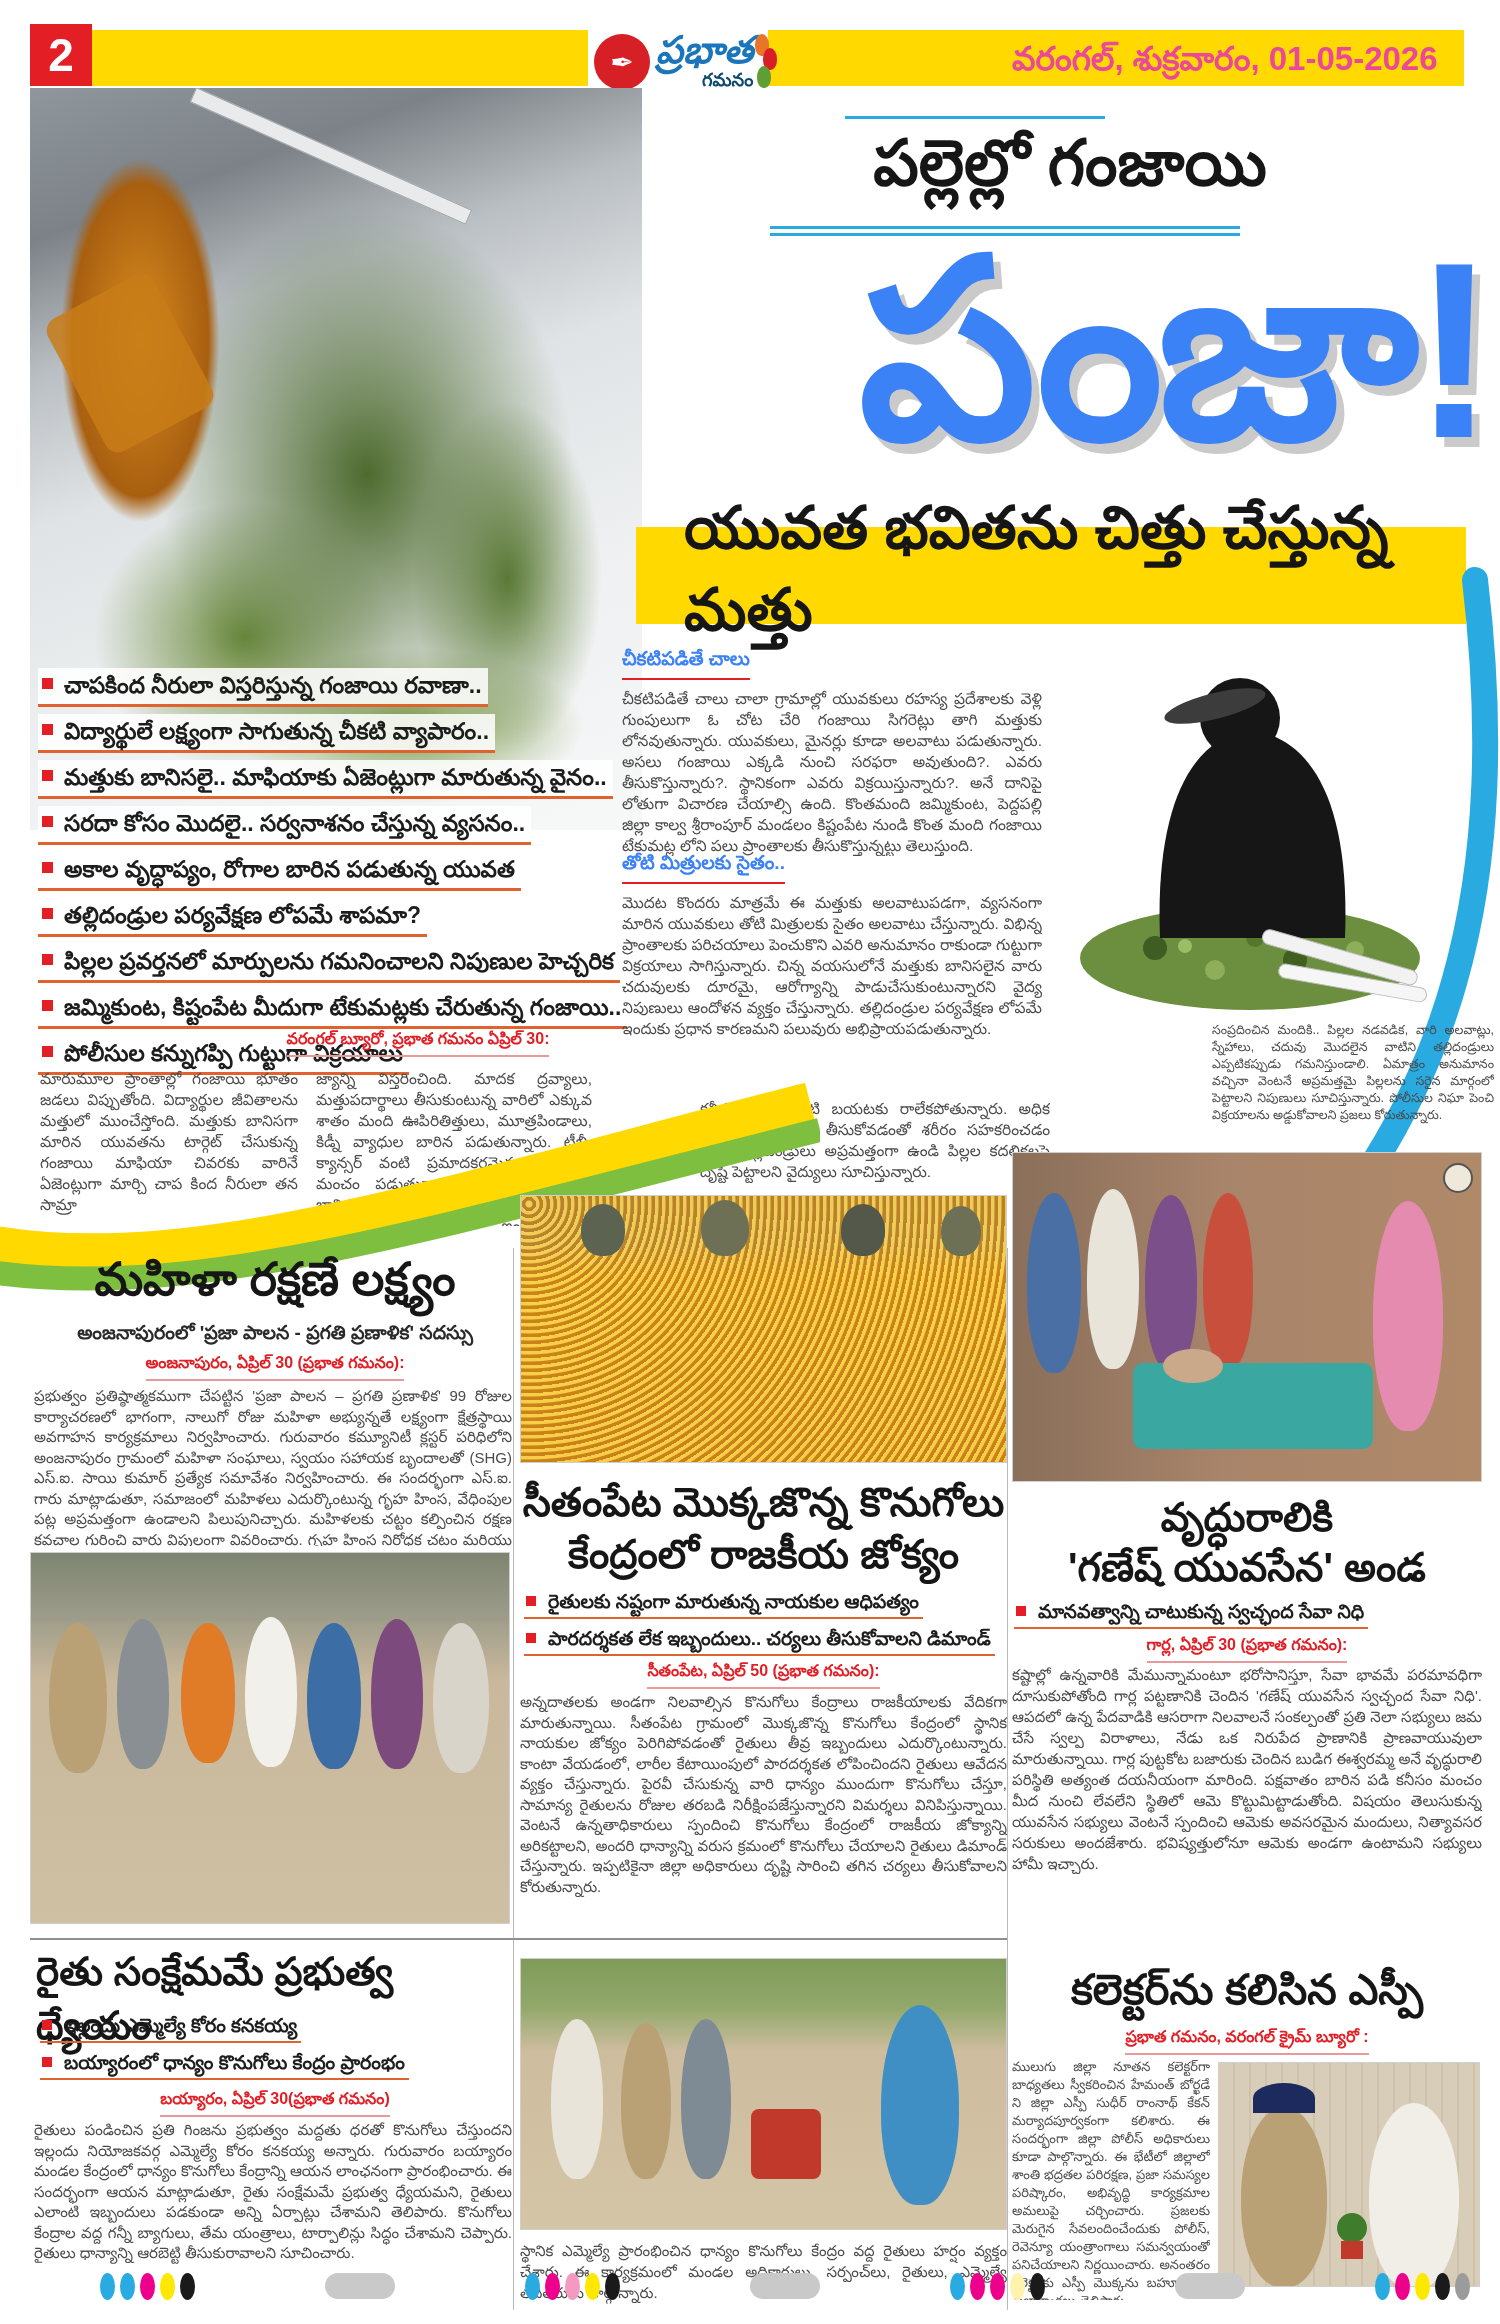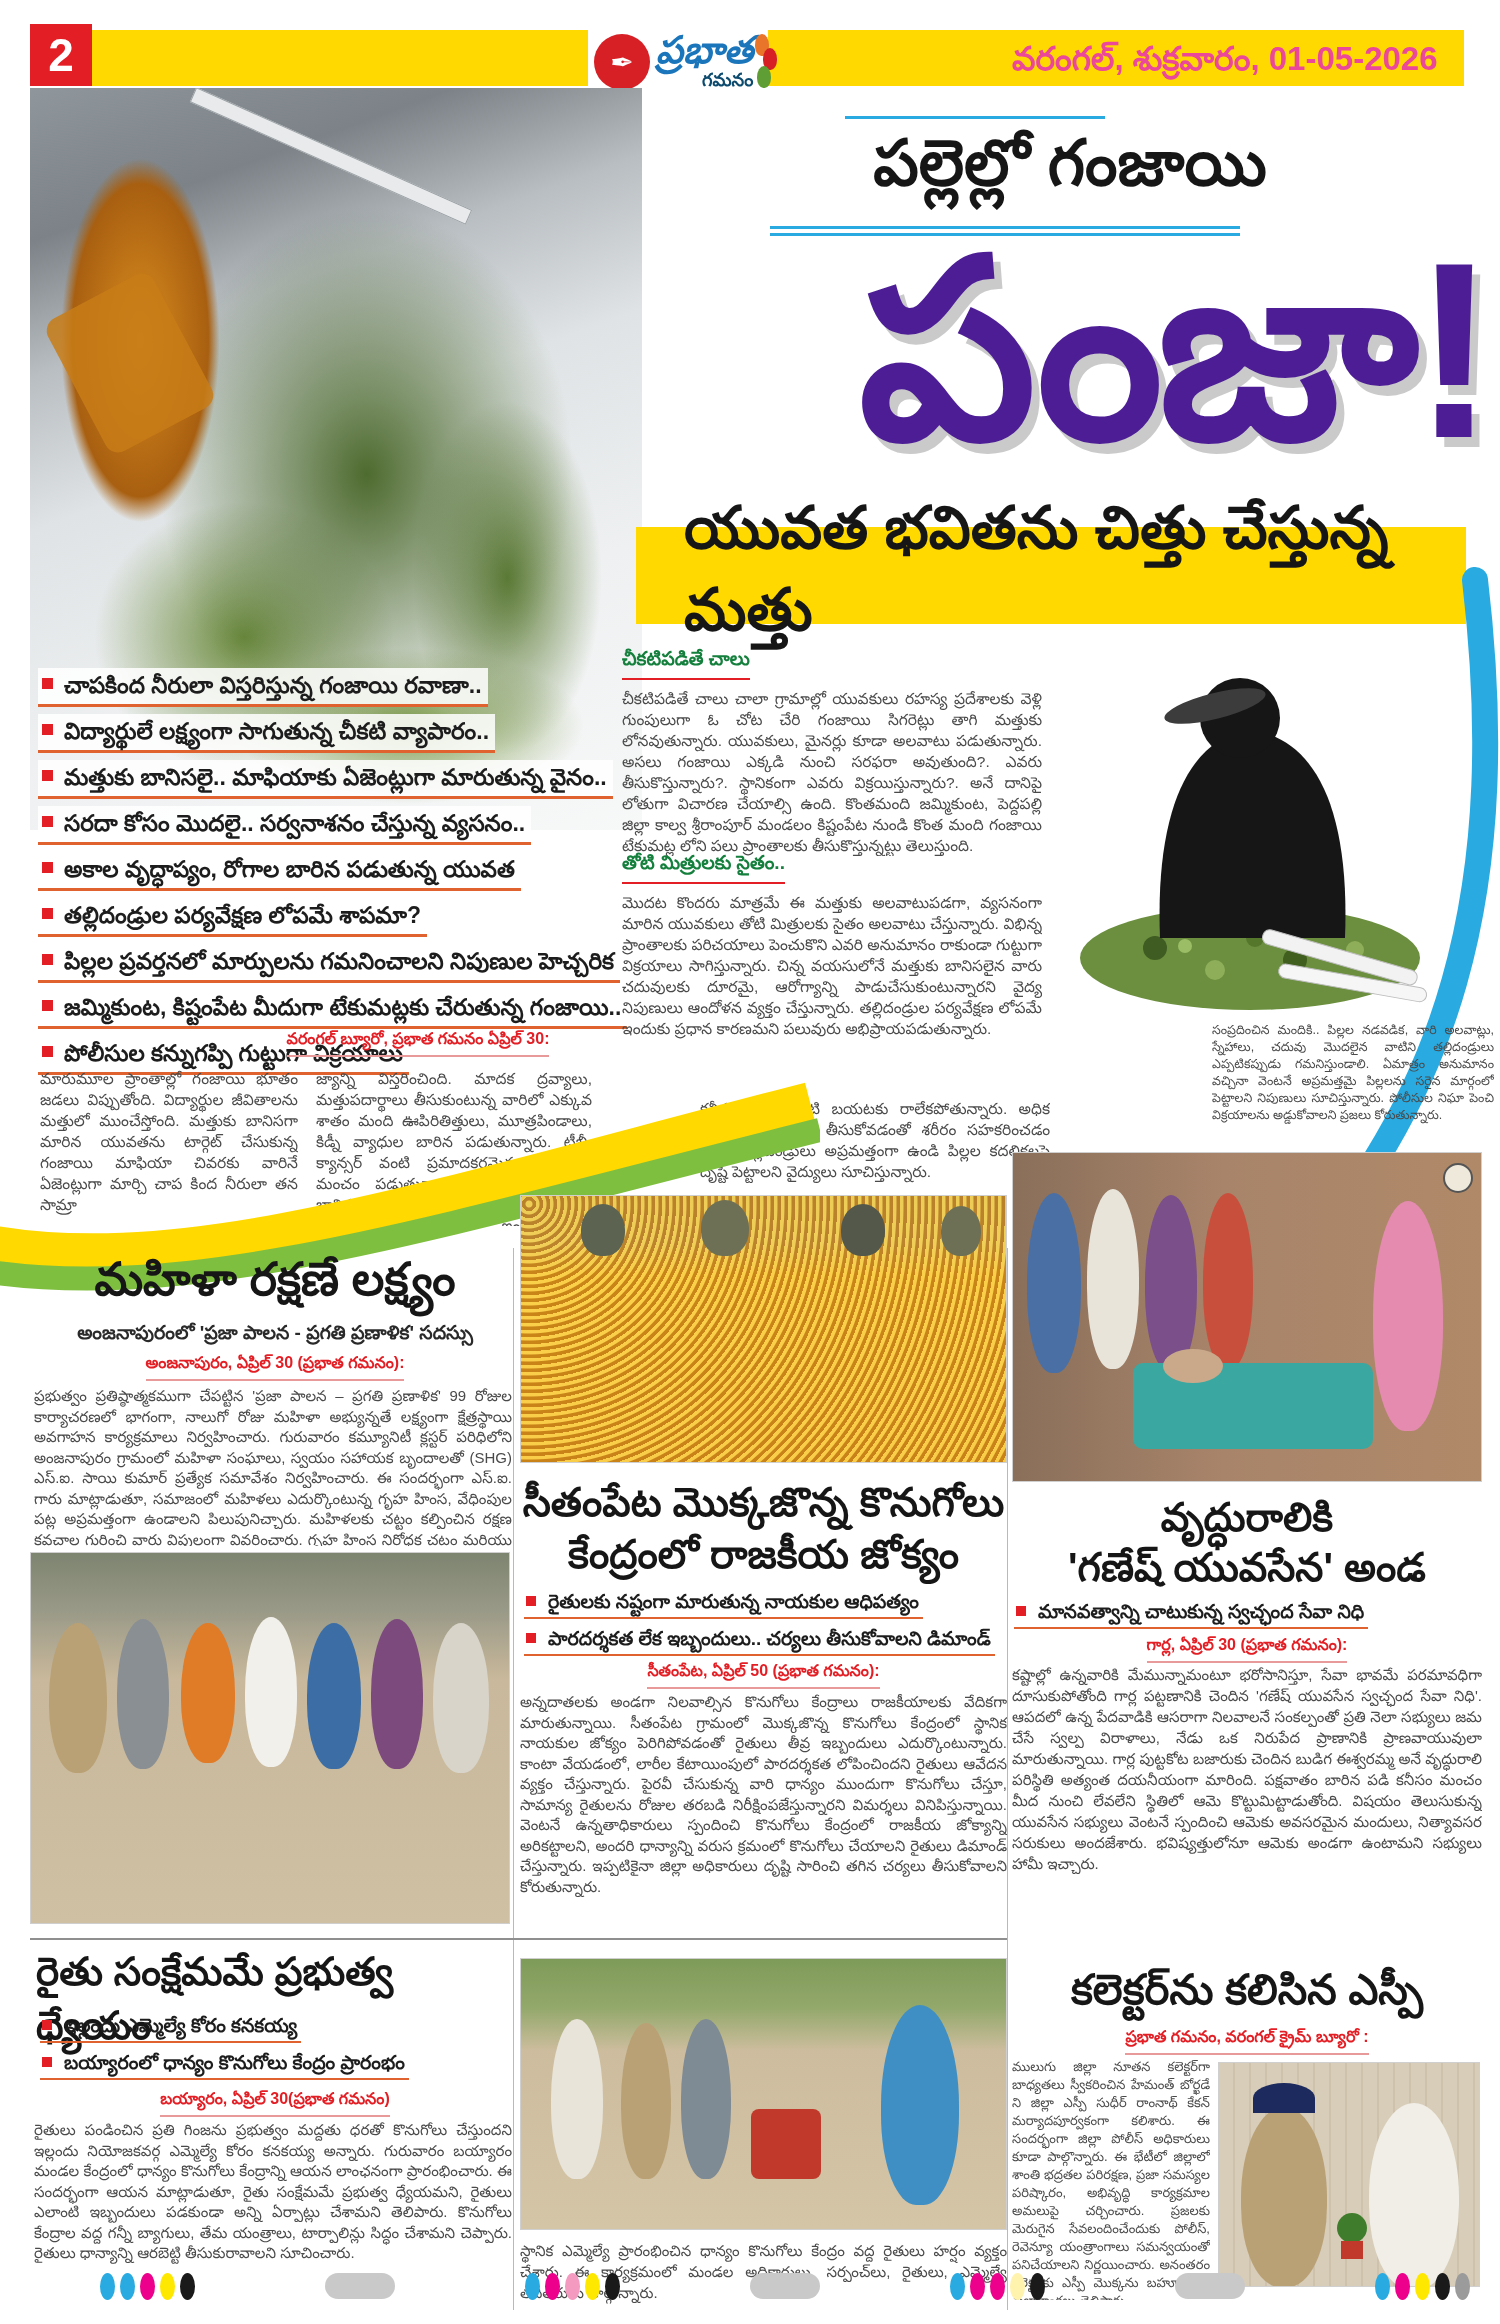--- a/index.html
+++ b/index.html
@@ -8,21 +8,21 @@
   .jt{color:#4a4a4a;text-align:justify;overflow:hidden;}
   .photo{border:1px solid #cfcfcf;box-sizing:border-box;overflow:hidden;}
   .dl{color:#e31e24;font-weight:700;text-align:center;}
   .dl span{display:inline-block;border-bottom:2px solid #e89a9a;padding-bottom:3px;}
   .bullet{position:relative;display:table;background:rgba(255,255,255,.86);font-weight:700;color:#1d1d1d;
           padding:2px 6px 3px 26px;margin-bottom:7px;border-bottom:3px solid #e0632f;}
   .bullet::before{content:"";position:absolute;left:4px;top:10px;width:11px;height:11px;background:#e31e24;}
   .sb{position:relative;display:table;font-weight:700;color:#1d1d1d;padding:1px 4px 2px 24px;margin-bottom:6px;
       border-bottom:2px solid #e0632f;}
   .sb::before{content:"";position:absolute;left:2px;top:8px;width:10px;height:10px;background:#e31e24;}
-  .redhead{color:#15803d;font-weight:700;font-size:19px;}
+  .redhead{color:#3b82f6;font-weight:700;font-size:19px;}
   .redhead span{display:inline-block;border-bottom:2px solid #e31e24;padding-bottom:4px;}
   .hl{color:#161616;font-weight:800;}
   .blob{position:absolute;border-radius:50% 50% 45% 45%;}
 </style>
 </head>
 <body>
 
 <div id="page">
 
   <div class="abs" style="left:30px;top:24px;width:62px;height:62px;background:#e31e24;color:#fff;font-weight:800;font-size:46px;display:flex;align-items:center;justify-content:center;">
@@ -52,21 +52,21 @@
                 radial-gradient(closest-side at 62% 86%, #7c9a49, rgba(0,0,0,0) 75%),
                 linear-gradient(160deg,#8f969c 0%,#7c8287 16%,#b9bec2 30%,#dfe3e5 46%,#eef0f1 70%,#f7f8f8 100%);">
     <div style="position:absolute;left:150px;top:60px;width:300px;height:14px;background:#e8eaec;border:1px solid #9aa0a4;transform:rotate(24deg);"></div>
     <div style="position:absolute;left:40px;top:200px;width:120px;height:150px;background:#c87d18;border-radius:14px;transform:rotate(-28deg);opacity:.85;"></div>
   </div>
 
   <div class="abs" style="left:845px;top:116px;width:260px;height:3px;background:#29abe2;"></div>
   <div class="abs hl" style="left:700px;top:126px;width:740px;text-align:center;font-size:64px;">పల్లెల్లో గంజాయి</div>
   <div class="abs" style="left:770px;top:226px;width:470px;height:3px;background:#29abe2;"></div>
   <div class="abs" style="left:770px;top:233px;width:470px;height:3px;background:#29abe2;"></div>
-  <div class="abs" style="left:630px;top:196px;width:860px;height:330px;font-size:250px;line-height:310px;font-weight:900;color:#4c1d95;text-align:right;letter-spacing:-6px;text-shadow:8px 10px 0 rgba(150,150,150,.5);">పంజా!</div>
+  <div class="abs" style="left:630px;top:196px;width:860px;height:330px;font-size:250px;line-height:310px;font-weight:900;color:#3b82f6;text-align:right;letter-spacing:-6px;text-shadow:8px 10px 0 rgba(150,150,150,.5);">పంజా!</div>
   <div class="abs" style="left:636px;top:527px;width:830px;height:97px;background:#ffd900;display:flex;align-items:center;justify-content:center;">
     <span class="hl" style="font-size:59px;margin-left:48px;">యువత భవితను చిత్తు చేస్తున్న మత్తు</span>
   </div>
 
   <div class="abs" style="left:38px;top:668px;width:600px;font-size:23px;line-height:31px;">
     <div class="bullet">చాపకింద నీరులా విస్తరిస్తున్న గంజాయి రవాణా..</div>
     <div class="bullet">విద్యార్థులే లక్ష్యంగా సాగుతున్న చీకటి వ్యాపారం..</div>
     <div class="bullet">మత్తుకు బానిసలై.. మాఫియాకు ఏజెంట్లుగా మారుతున్న వైనం..</div>
     <div class="bullet">సరదా కోసం మొదలై.. సర్వనాశనం చేస్తున్న వ్యసనం..</div>
     <div class="bullet">అకాల వృద్ధాప్యం, రోగాల బారిన పడుతున్న యువత</div>

